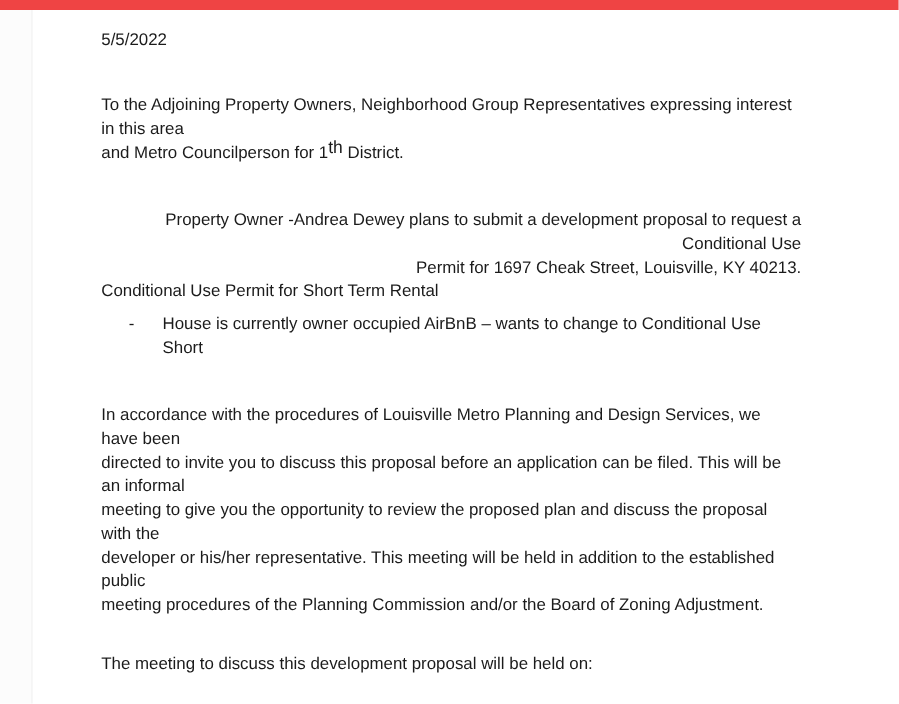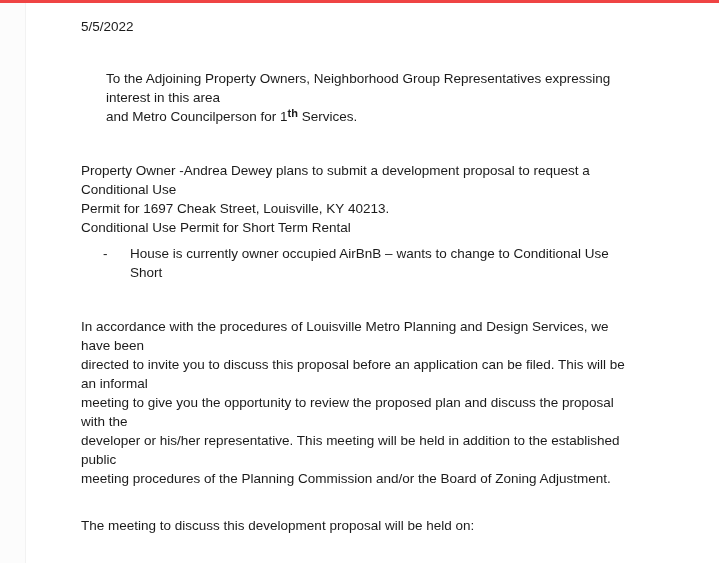--- a/index.html
+++ b/index.html
@@ -8,21 +8,21 @@
     width: 719px;
     height: 563px;
     overflow: hidden;
     background: #ffffff;
   }
   .page {
     position: relative;
     width: 719px;
     height: 563px;
     background: #ffffff;
-    border-top: 3px solid #ef4444;
+    border-top: 8px solid #ef4444;
     box-sizing: border-box;
     font-family: "Liberation Sans", sans-serif;
     color: #1b1b1b;
     font-size: 13.5px;
     line-height: 19px;
   }
   .left-margin-strip {
     position: absolute;
     left: 0;
     top: 0;
@@ -35,52 +35,51 @@
     position: absolute;
     left: 81px;
     top: 12px;
     width: 560px;
   }
   .para {
     margin: 0;
     white-space: pre-line;
   }
   .m-date       { margin-top: 2px;  }
-  .m-addressee  { margin-top: 33px; margin-left: 25px; }
-  .m-property   { margin-top: 35px; }
+  .m-addressee  { margin-top: 33px; }
+  .m-property   { margin-top: 35px; text-align: right; }
   .m-heading    { }
   .m-bullet     { margin-top: 7px;  }
   .m-accordance { margin-top: 35px; }
   .m-intro      { margin-top: 28px; }
   sup.ordinal {
-    font-size: 11px;
+    font-size: 14px;
     line-height: 0;
     vertical-align: 4px;
-    font-weight: bold;
   }
   .bullet-row {
     display: flex;
     padding-left: 22px;
   }
   .bullet-dash {
     width: 27px;
     flex: 0 0 27px;
   }
 </style>
 </head>
 <body>
 
 <div class="page">
   <div class="left-margin-strip"></div>
 
   <div class="doc-body">
 
     <p class="para m-date">5/5/2022</p>
 
-    <p class="para m-addressee"><span>To the Adjoining Property Owners, Neighborhood Group Representatives expressing interest in this area</span><br><span>and Metro Councilperson for 1</span><sup class="ordinal">th</sup><span> Services.</span></p>
+    <p class="para m-addressee"><span>To the Adjoining Property Owners, Neighborhood Group Representatives expressing interest in this area</span><br><span>and Metro Councilperson for 1</span><sup class="ordinal">th</sup><span> District.</span></p>
 
     <p class="para m-property">Property Owner -Andrea Dewey plans to submit a development proposal to request a Conditional Use
 Permit for 1697 Cheak Street, Louisville, KY 40213.</p>
 
     <p class="para m-heading">Conditional Use Permit for Short Term Rental</p>
 
     <div class="bullet-row m-bullet">
       <span class="bullet-dash">-</span>
       <span class="bullet-text">House is currently owner occupied AirBnB – wants to change to Conditional Use Short</span>
     </div>

